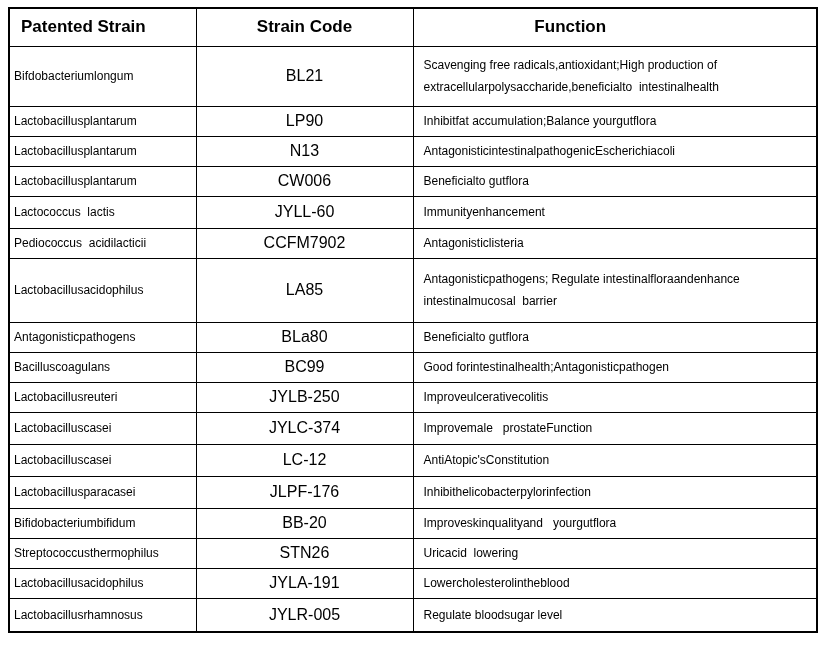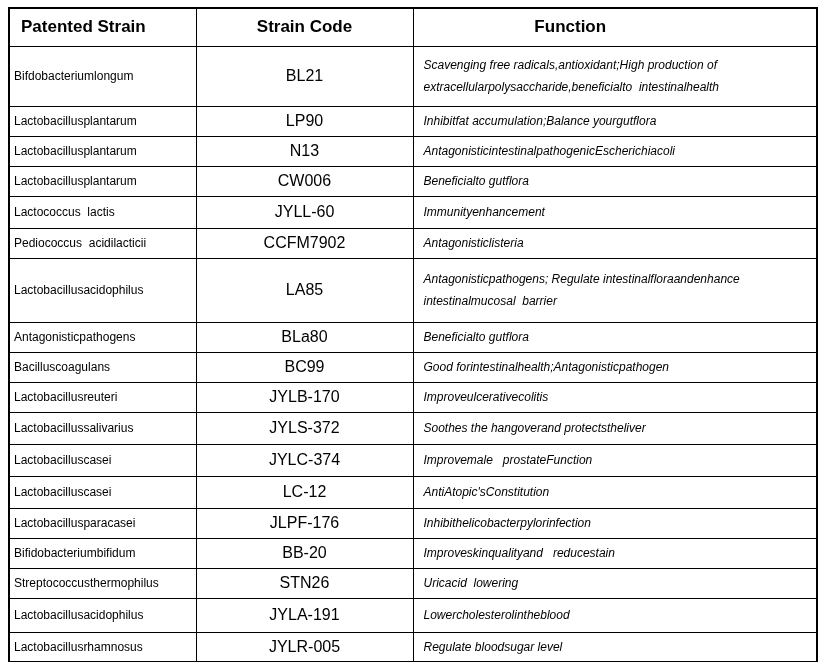--- a/index.html
+++ b/index.html
@@ -65,21 +65,20 @@
     text-align: center;
     font-size: 16px;
     padding: 0 4px;
   }
   td.c-func {
     text-align: left;
     font-size: 12px;
     padding: 3px 8px 3px 10px;
     line-height: 22px;
     white-space: pre-wrap;
-    font-style: italic;
   }
 </style>
 </head>
 <body>
 
 <div class="page">
   <table class="strain-table">
     <colgroup>
       <col style="width:187px">
       <col style="width:217px">
@@ -133,47 +132,42 @@
         <td class="c-code">BLa80</td>
         <td class="c-func">Beneficialto gutflora</td>
       </tr>
       <tr>
         <td class="c-strain">Bacilluscoagulans</td>
         <td class="c-code">BC99</td>
         <td class="c-func">Good forintestinalhealth;Antagonisticpathogen</td>
       </tr>
       <tr>
         <td class="c-strain">Lactobacillusreuteri</td>
-        <td class="c-code">JYLB-170</td>
+        <td class="c-code">JYLB-250</td>
         <td class="c-func">Improveulcerativecolitis</td>
-      </tr>
-      <tr>
-        <td class="c-strain">Lactobacillussalivarius</td>
-        <td class="c-code">JYLS-372</td>
-        <td class="c-func">Soothes the hangoverand protectstheliver</td>
       </tr>
       <tr>
         <td class="c-strain">Lactobacilluscasei</td>
         <td class="c-code">JYLC-374</td>
         <td class="c-func">Improvemale   prostateFunction</td>
       </tr>
       <tr>
         <td class="c-strain">Lactobacilluscasei</td>
         <td class="c-code">LC-12</td>
         <td class="c-func">AntiAtopic'sConstitution</td>
       </tr>
       <tr>
         <td class="c-strain">Lactobacillusparacasei</td>
         <td class="c-code">JLPF-176</td>
         <td class="c-func">Inhibithelicobacterpylorinfection</td>
       </tr>
       <tr>
         <td class="c-strain">Bifidobacteriumbifidum</td>
         <td class="c-code">BB-20</td>
-        <td class="c-func">Improveskinqualityand   reducestain</td>
+        <td class="c-func">Improveskinqualityand   yourgutflora</td>
       </tr>
       <tr>
         <td class="c-strain">Streptococcusthermophilus</td>
         <td class="c-code">STN26</td>
         <td class="c-func">Uricacid  lowering</td>
       </tr>
       <tr>
         <td class="c-strain">Lactobacillusacidophilus</td>
         <td class="c-code">JYLA-191</td>
         <td class="c-func">Lowercholesterolintheblood</td>

